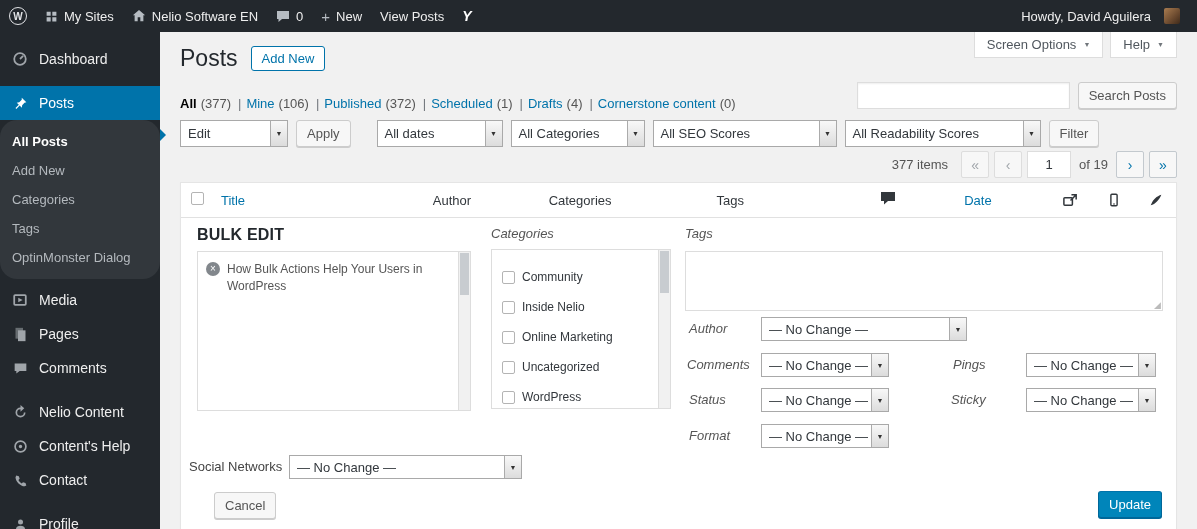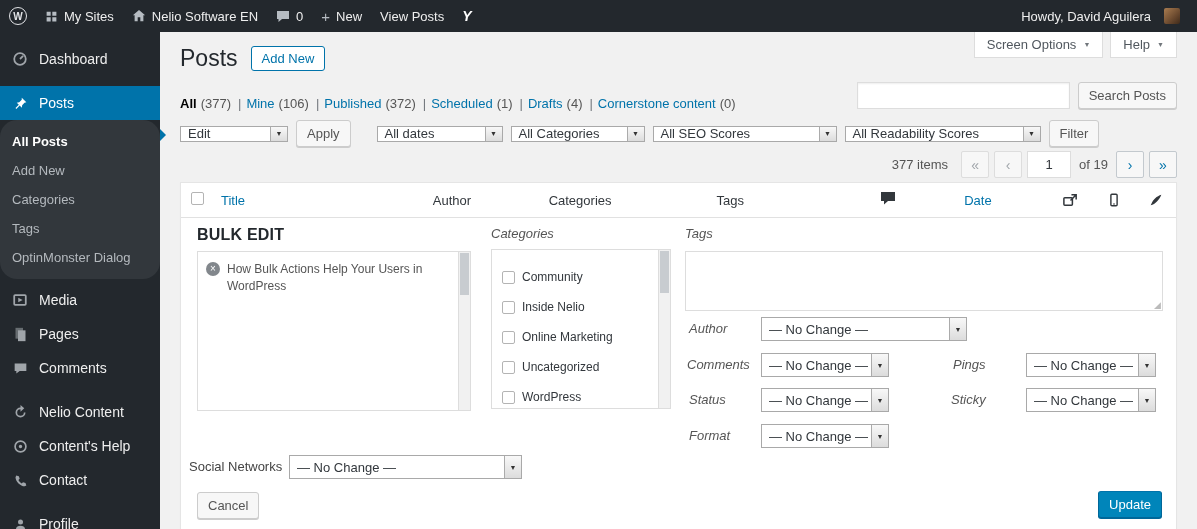--- a/index.html
+++ b/index.html
@@ -53,21 +53,21 @@
 
   .search-row { position:absolute; top:50px; right:20px; display:flex; align-items:center; gap:8px; }
   .search-input { width:213px; height:27px; border:1px solid #ddd; background:#fff; padding:0 8px; font-size:13px; box-shadow:inset 0 1px 2px rgba(0,0,0,.07); }
 
   .button { display:inline-flex; align-items:center; justify-content:center; height:27px; padding:0 10px; background:#f7f7f7; border:1px solid #ccc; border-radius:3px; color:#555; font-size:13px; box-shadow:0 1px 0 #ccc; cursor:pointer; white-space:nowrap; }
   .button-primary { background:#0085ba; border-color:#0073aa #006799 #006799; color:#fff; box-shadow:0 1px 0 #006799; }
 
   .toolbar-row { position:absolute; top:88px; left:20px; display:flex; align-items:center; gap:8px; }
   .gap-left { margin-left:18px; }
 
-  .select { display:flex; align-items:stretch; background:#fff; border:1px solid #a9a9a9; height:16px; cursor:pointer; }
+  .select { display:flex; align-items:stretch; background:#fff; border:1px solid #a9a9a9; height:27px; cursor:pointer; }
   .select .sv { flex:1; display:flex; align-items:center; padding:0 7px; font-size:13px; color:#32373c; white-space:nowrap; overflow:hidden; }
   .select .sa { width:17px; display:flex; align-items:center; justify-content:center; font-size:7px; color:#333; background:linear-gradient(#f8f8f8,#dcdcdc); border-left:1px solid #ababab; }
   .select.sm { height:24px; }
 
   .pagination-row { position:absolute; top:119px; right:20px; display:flex; align-items:center; gap:5px; }
   .items-count { color:#555; margin-right:8px; }
   .pg { min-width:28px; height:27px; display:flex; align-items:center; justify-content:center; font-size:14px; background:#f7f7f7; border:1px solid #ddd; border-radius:2px; color:#a0a5aa; cursor:default; }
   .pg.enabled { color:#0073aa; border-color:#c3c9ce; cursor:pointer; }
   .current-page { width:44px; height:27px; border:1px solid #ddd; background:#fff; text-align:center; font-size:13px; color:#32373c; padding:0; }
   .of-pages { color:#555; margin:0 3px; }
@@ -460,19 +460,19 @@
           <span class="sv">— No Change —</span>
           <span class="sa">▼</span>
         </div>
 
         <span class="abs plabel" style="left:8px;top:241px">Social Networks</span>
         <div class="select sm abs" style="left:108px;top:237px;width:233px">
           <span class="sv">— No Change —</span>
           <span class="sa">▼</span>
         </div>
 
-        <span class="button abs" style="left:16px;top:274px">Cancel</span>
+        <span class="button abs" style="left:33px;top:274px">Cancel</span>
         <span class="button button-primary abs" style="right:14px;top:273px">Update</span>
 
       </div>
     </div>
   </div>
 </div>
 
 </body></html>

